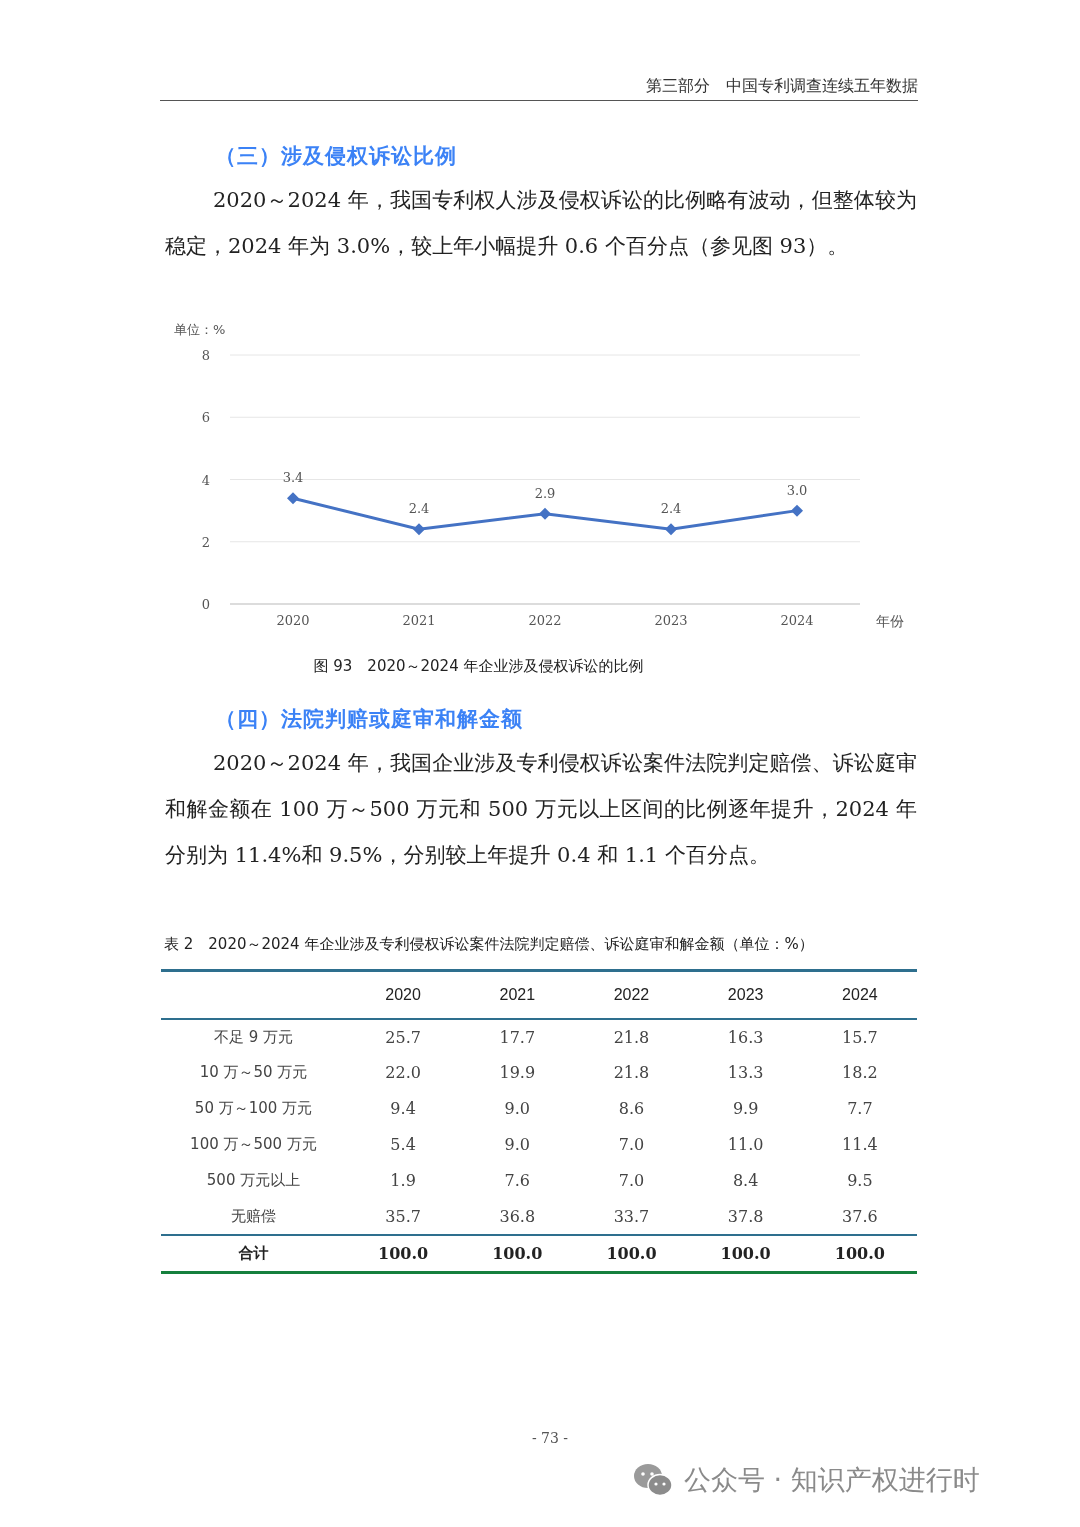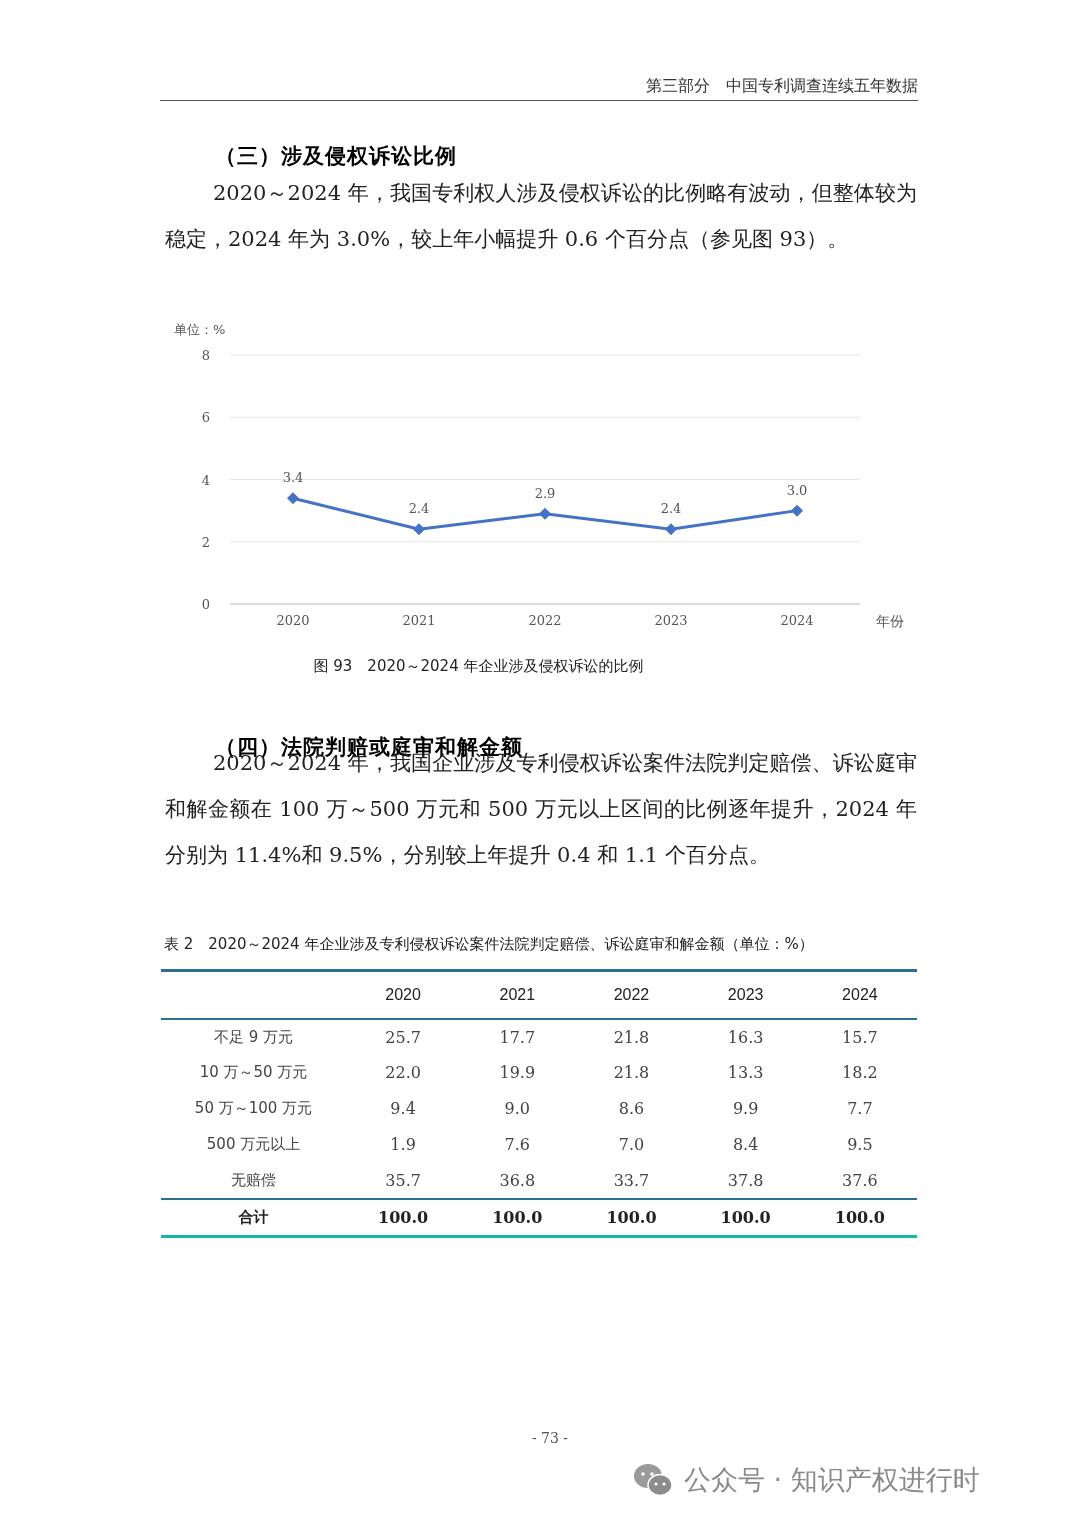--- a/index.html
+++ b/index.html
@@ -1,55 +1,55 @@
 <!DOCTYPE html>
 <html><head>
 <meta charset="utf-8">
 <style>
   html, body { margin: 0; padding: 0; background: #ffffff; }
   body { width: 1080px; height: 1527px; position: relative; overflow: hidden;
          font-family: "DejaVu Serif", "Liberation Serif", serif; color: #222; }
   .header { position: absolute; left: 160px; top: 76px; width: 758px; height: 24px;
             border-bottom: 1.5px solid #555; text-align: right; font-size: 16px; color: #333; }
   .header span { display: inline-block; padding-bottom: 4px; }
-  .h2 { position: absolute; left: 215px; font-size: 21px; font-weight: bold; color: #000000; letter-spacing: 1px; }
+  .h2 { position: absolute; left: 215px; font-size: 21px; font-weight: bold; color: #3b82f6; letter-spacing: 1px; }
   .para { position: absolute; left: 165px; width: 752px; font-size: 21px; line-height: 46px; color: #222;
           text-align: justify; text-indent: 48px; }
   .chart { position: absolute; left: 160px; top: 315px; width: 760px; height: 330px; }
   .chart svg { width: 100%; height: 100%; }
   .fig-caption { position: absolute; left: 0; width: 957px; top: 657px; text-align: center;
                  font-family: "DejaVu Sans", "Liberation Sans", sans-serif; font-size: 15px; color: #222; }
   .tbl-caption { position: absolute; left: 164px; top: 935px; font-family: "DejaVu Sans", "Liberation Sans", sans-serif;
                  font-size: 15px; color: #222; white-space: nowrap; }
   table.data { position: absolute; left: 161px; top: 969px; width: 756px; border-collapse: collapse;
                font-size: 16px; }
   table.data th, table.data td { text-align: center; padding: 0; }
   table.data thead tr { height: 48px; }
   table.data thead th { font-weight: normal; font-family: "Liberation Sans", sans-serif; font-size: 16px;
                         border-top: 3px solid #2e6f8e; border-bottom: 2px solid #2e6f8e; }
   table.data tbody tr { height: 36px; }
   table.data tbody td.label { font-family: "DejaVu Sans", "Liberation Sans", sans-serif; font-size: 15px; width: 185px; }
   table.data tbody td { color: #444; }
   table.data tfoot tr { height: 38px; }
-  table.data tfoot td { border-top: 2px solid #2e6f8e; border-bottom: 3px solid #14b8a6; font-weight: bold; }
+  table.data tfoot td { border-top: 2px solid #2e6f8e; border-bottom: 3px solid #15803d; font-weight: bold; }
   table.data tfoot td.label { font-family: "DejaVu Sans", "Liberation Sans", sans-serif; font-size: 15px; }
   .page-num { position: absolute; left: 0; width: 1100px; top: 1430px; text-align: center; font-size: 14px; color: #555; }
   .watermark { position: absolute; left: 632px; top: 1462px; display: flex; align-items: flex-end;
                font-family: "DejaVu Sans", "Liberation Sans", sans-serif; font-size: 27px; color: #8a8a8a; }
   .watermark .wc-icon { width: 42px; height: 36px; margin-right: 10px; }
 </style>
 </head>
 <body>
 
 <div class="header">
   <span>第三部分　中国专利调查连续五年数据</span>
 </div>
 
 <div class="h2" style="top:142px;">（三）涉及侵权诉讼比例</div>
-<div class="para" style="top:170px;">2020～2024 年，我国专利权人涉及侵权诉讼的比例略有波动，但整体较为稳定，2024 年为 3.0%，较上年小幅提升 0.6 个百分点（参见图 93）。</div>
+<div class="para" style="top:177px;">2020～2024 年，我国专利权人涉及侵权诉讼的比例略有波动，但整体较为稳定，2024 年为 3.0%，较上年小幅提升 0.6 个百分点（参见图 93）。</div>
 
 <div class="chart">
   <svg viewBox="0 0 760 330" xmlns="http://www.w3.org/2000/svg">
     <text id="unit-label" x="14" y="19" font-size="13" fill="#555" font-family="DejaVu Sans, sans-serif">单位：%</text>
     <g id="gridlines">
         <line x1="70" x2="700" y1="289" y2="289" stroke="#d0d0d0" stroke-width="1.5"></line>
         <line x1="70" x2="700" y1="226.75" y2="226.75" stroke="#e6e6e6" stroke-width="1"></line>
         <line x1="70" x2="700" y1="164.5" y2="164.5" stroke="#e6e6e6" stroke-width="1"></line>
         <line x1="70" x2="700" y1="102.25" y2="102.25" stroke="#e6e6e6" stroke-width="1"></line>
         <line x1="70" x2="700" y1="40" y2="40" stroke="#e6e6e6" stroke-width="1"></line>
@@ -81,21 +81,21 @@
         <text x="133" y="167.175" font-size="13" fill="#555" text-anchor="middle" font-family="DejaVu Serif, serif">3.4</text>
         <text x="259" y="198.3" font-size="13" fill="#555" text-anchor="middle" font-family="DejaVu Serif, serif">2.4</text>
         <text x="385" y="182.7375" font-size="13" fill="#555" text-anchor="middle" font-family="DejaVu Serif, serif">2.9</text>
         <text x="511" y="198.3" font-size="13" fill="#555" text-anchor="middle" font-family="DejaVu Serif, serif">2.4</text>
         <text x="637" y="179.625" font-size="13" fill="#555" text-anchor="middle" font-family="DejaVu Serif, serif">3.0</text>
       </g>
   </svg>
 </div>
 <div class="fig-caption">图 93　2020～2024 年企业涉及侵权诉讼的比例</div>
 
-<div class="h2" style="top:733px;">（四）法院判赔或庭审和解金额</div>
+<div class="h2" style="top:705px;">（四）法院判赔或庭审和解金额</div>
 <div class="para" style="top:740px;">2020～2024 年，我国企业涉及专利侵权诉讼案件法院判定赔偿、诉讼庭审和解金额在 100 万～500 万元和 500 万元以上区间的比例逐年提升，2024 年分别为 11.4%和 9.5%，分别较上年提升 0.4 和 1.1 个百分点。</div>
 
 <div class="tbl-caption">表 2　2020～2024 年企业涉及专利侵权诉讼案件法院判定赔偿、诉讼庭审和解金额（单位：%）</div>
 <table class="data">
   <thead>
     <tr>
       <th></th>
       <th>2020</th>
       <th>2021</th>
       <th>2022</th>
@@ -120,20 +120,28 @@
       <td>13.3</td>
       <td>18.2</td>
     </tr>
     <tr>
       <td class="label">50 万～100 万元</td>
       <td>9.4</td>
       <td>9.0</td>
       <td>8.6</td>
       <td>9.9</td>
       <td>7.7</td>
+    </tr>
+    <tr>
+      <td class="label">100 万～500 万元</td>
+      <td>5.4</td>
+      <td>9.0</td>
+      <td>7.0</td>
+      <td>11.0</td>
+      <td>11.4</td>
     </tr>
     <tr>
       <td class="label">500 万元以上</td>
       <td>1.9</td>
       <td>7.6</td>
       <td>7.0</td>
       <td>8.4</td>
       <td>9.5</td>
     </tr>
     <tr>

